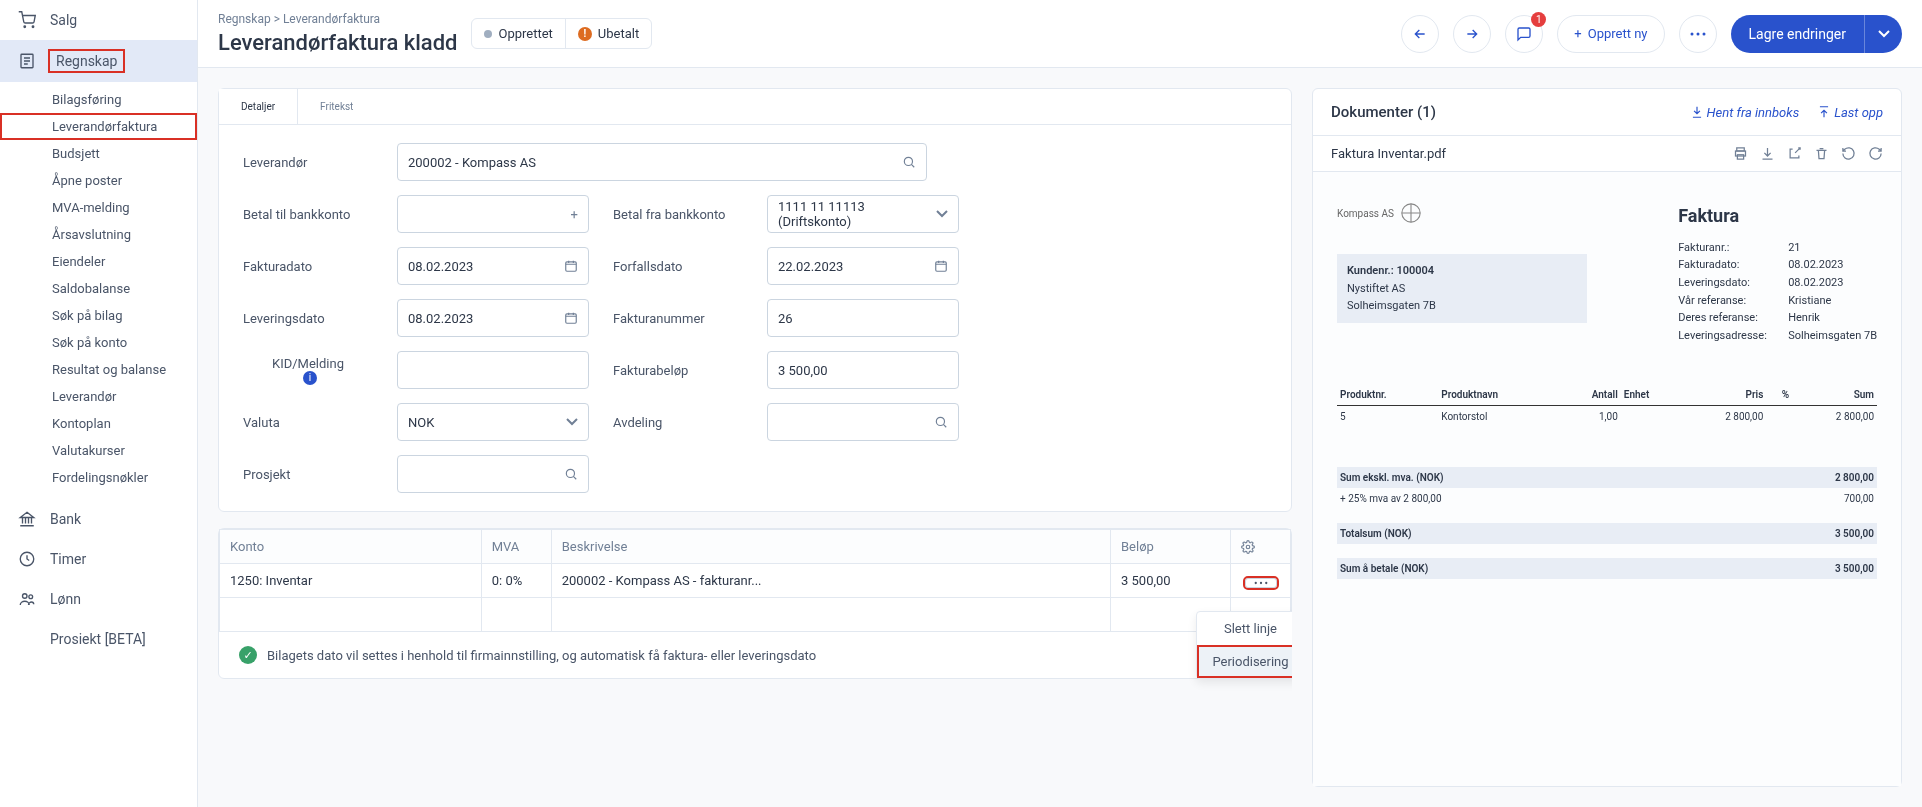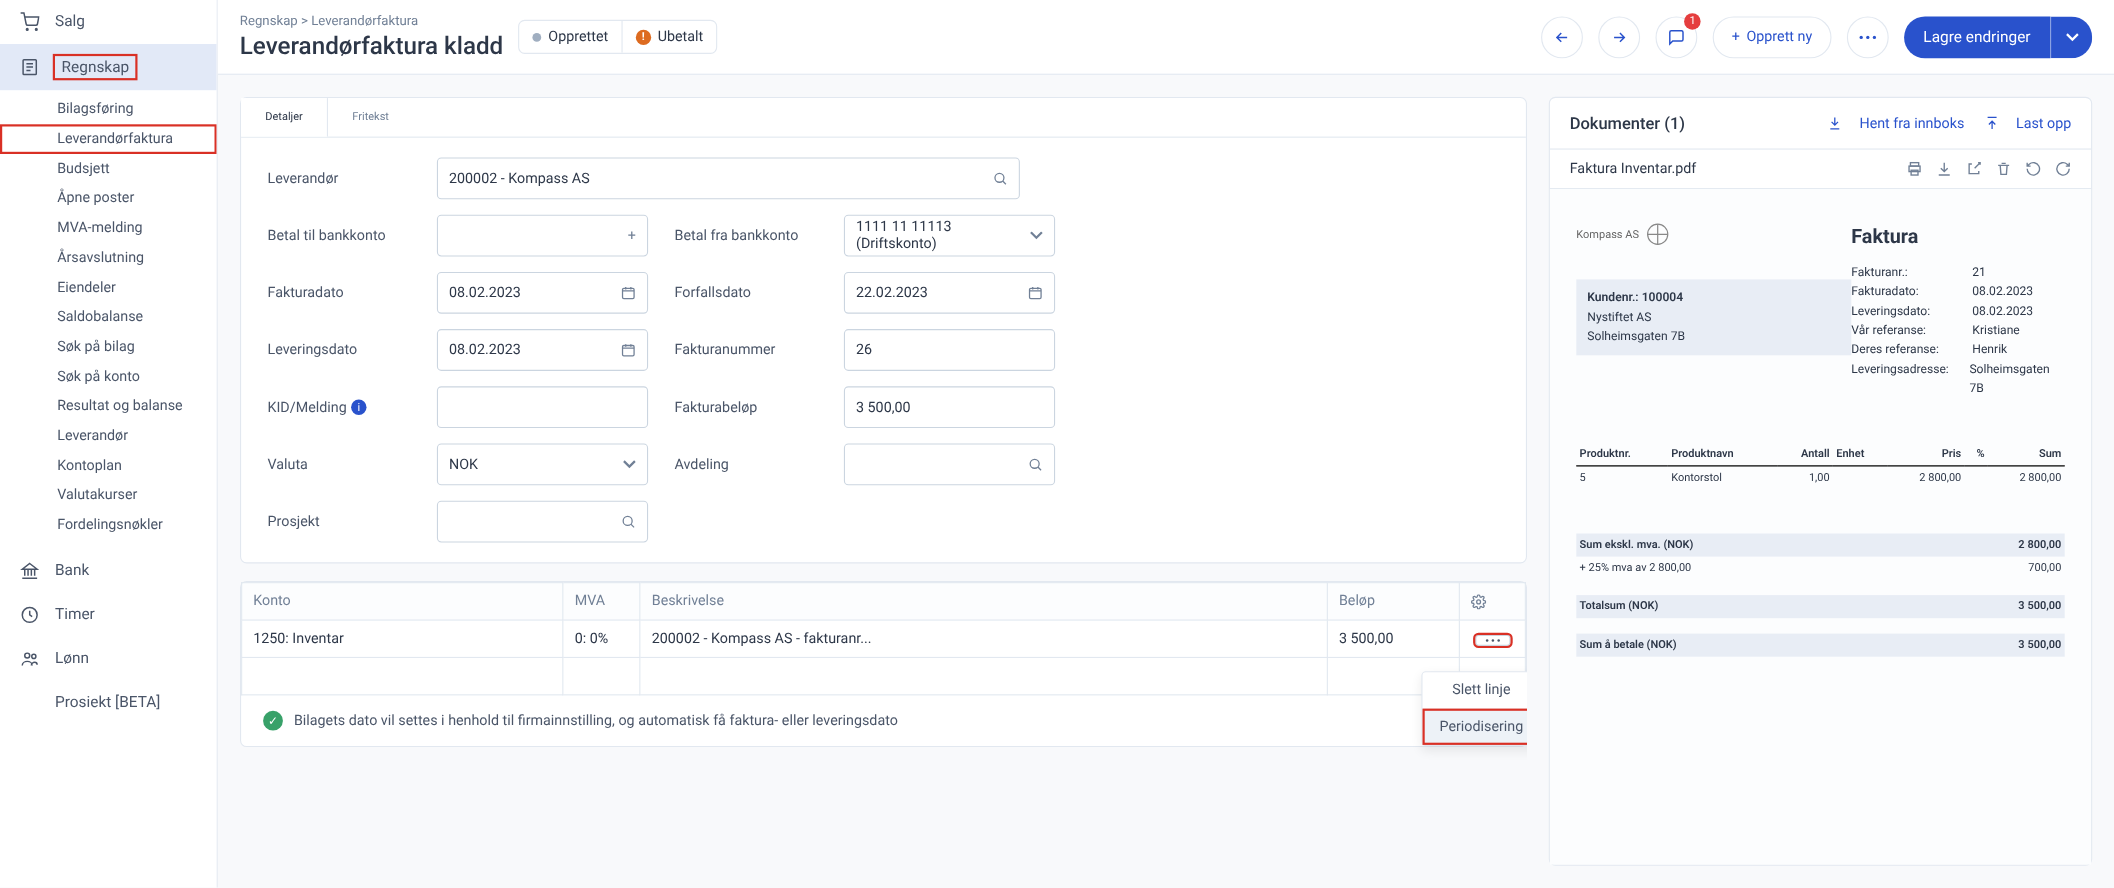--- a/index.html
+++ b/index.html
@@ -32,21 +32,21 @@
 .hdr-create { display: flex; align-items: center; gap: 6px; padding: 0 16px; height: 38px; border: 1px solid #e2e8f0; border-radius: 19px; background: #fff; color: #2952cc; cursor: pointer; font-size: 13px; }
 .hdr-save { display: flex; align-items: stretch; }
 .hdr-save-main { padding: 0 18px; height: 38px; background: #2952cc; color: #fff; border: none; border-radius: 19px 0 0 19px; font-size: 14px; cursor: pointer; }
 .hdr-save-drop { width: 38px; height: 38px; background: #2952cc; color: #fff; border: none; border-left: 1px solid rgba(255,255,255,0.3); border-radius: 0 19px 19px 0; cursor: pointer; display: flex; align-items: center; justify-content: center; }
 .badge-msg { position: relative; }
 .badge-msg .count { position: absolute; top: -4px; right: -4px; background: #e53e3e; color: #fff; width: 15px; height: 15px; border-radius: 50%; font-size: 10px; display: flex; align-items: center; justify-content: center; }
 
 
 .body { flex: 1; display: flex; gap: 20px; padding: 20px; overflow: hidden; }
 .left-col { flex: 1; display: flex; flex-direction: column; gap: 16px; overflow: auto; min-width: 0; }
-.right-col { width: 494px; background: #fff; border: 1px solid #e2e8f0; border-radius: 6px; display: flex; flex-direction: column; }
+.right-col { width: 590px; background: #fff; border: 1px solid #e2e8f0; border-radius: 6px; display: flex; flex-direction: column; }
 
 .panel { background: #fff; border: 1px solid #e2e8f0; border-radius: 6px; }
 .tabs { display: flex; border-bottom: 1px solid #e2e8f0; }
 .tab { padding: 12px 22px; cursor: pointer; color: #718096; font-size: 10px; }
 .tab.active { background: #fff; color: #2d3748; border-right: 1px solid #e2e8f0; }
 
 .form { padding: 18px 24px; display: flex; flex-direction: column; gap: 14px; }
 .frow { display: flex; gap: 24px; align-items: center; }
 .flabel { width: 130px; color: #4a5568; font-size: 13px; }
 .finput { height: 38px; border: 1px solid #cbd5e0; border-radius: 4px; padding: 16px 10px; font-size: 13px; background: #fff; display: flex; align-items: center; justify-content: space-between; }
@@ -69,21 +69,21 @@
 .dropdown { position: absolute; top: 32px; right: -30px; background: #fff; border: 1px solid #e2e8f0; border-radius: 4px; box-shadow: 0 4px 10px rgba(0,0,0,0.08); min-width: 110px; z-index: 10; }
 .dd-item { padding: 9px 14px; cursor: pointer; font-size: 13px; white-space: nowrap; }
 .dd-item.hl { outline: 2px solid #d93025; outline-offset: -2px; background: #edf2f7; }
 .status-row { display: flex; align-items: center; gap: 10px; padding: 14px 20px; color: #4a5568; }
 .check-circle { width: 18px; height: 18px; background: #38a169; border-radius: 50%; color: #fff; display: flex; align-items: center; justify-content: center; font-size: 11px; }
 
 
 .doc-head { display: flex; justify-content: space-between; align-items: center; padding: 14px 18px; border-bottom: 1px solid #e2e8f0; }
 .doc-title { font-size: 15px; font-weight: 500; }
 .doc-actions { display: flex; gap: 18px; }
-.doc-act { display: flex; align-items: center; gap: 15px; color: #2952cc; cursor: pointer; font-size: 13px; }
+.doc-act { display: flex; align-items: center; gap: 3px; color: #2952cc; cursor: pointer; font-size: 13px; font-style: italic; }
 .file-bar { display: flex; justify-content: space-between; align-items: center; padding: 10px 18px; border-bottom: 1px solid #e2e8f0; }
 .file-tools { display: flex; gap: 12px; color: #718096; }
 .file-tools span { cursor: pointer; }
 .preview { flex: 1; padding: 30px 24px; overflow: auto; background: #fcfdfe; font-size: 11px; }
 .pv-top { display: flex; justify-content: space-between; margin-bottom: 40px; }
 .pv-logo { display: flex; align-items: center; gap: 6px; font-size: 10px; color: #666; }
 .pv-meta { font-size: 11px; line-height: 1.6; }
 .pv-meta h2 { font-size: 18px; margin-bottom: 8px; }
 .pv-meta .r { display: flex; }
 .pv-meta .r .k { width: 110px; }
@@ -298,21 +298,21 @@
                       <path d="M3 9h18M8 3v4M16 3v4"></path>
                     </svg>
                   </span>
                 </div>
               <div class="flabel">Fakturanummer</div>
               <div class="finput w-sm">
                   <span>26</span>
                 </div>
             </div>
             <div class="frow">
-              <div class="flabel" style="display:flex;align-items:center;">
+              <div class="flabel" style="display:flex;align-items:center;flex-direction:column;">
                   <span>KID/Melding</span>
                   <span class="info-icon">i</span>
                 </div>
               <div class="finput w-sm"></div>
               <div class="flabel">Fakturabeløp</div>
               <div class="finput w-sm">
                   <span>3 500,00</span>
                 </div>
             </div>
             <div class="frow">

